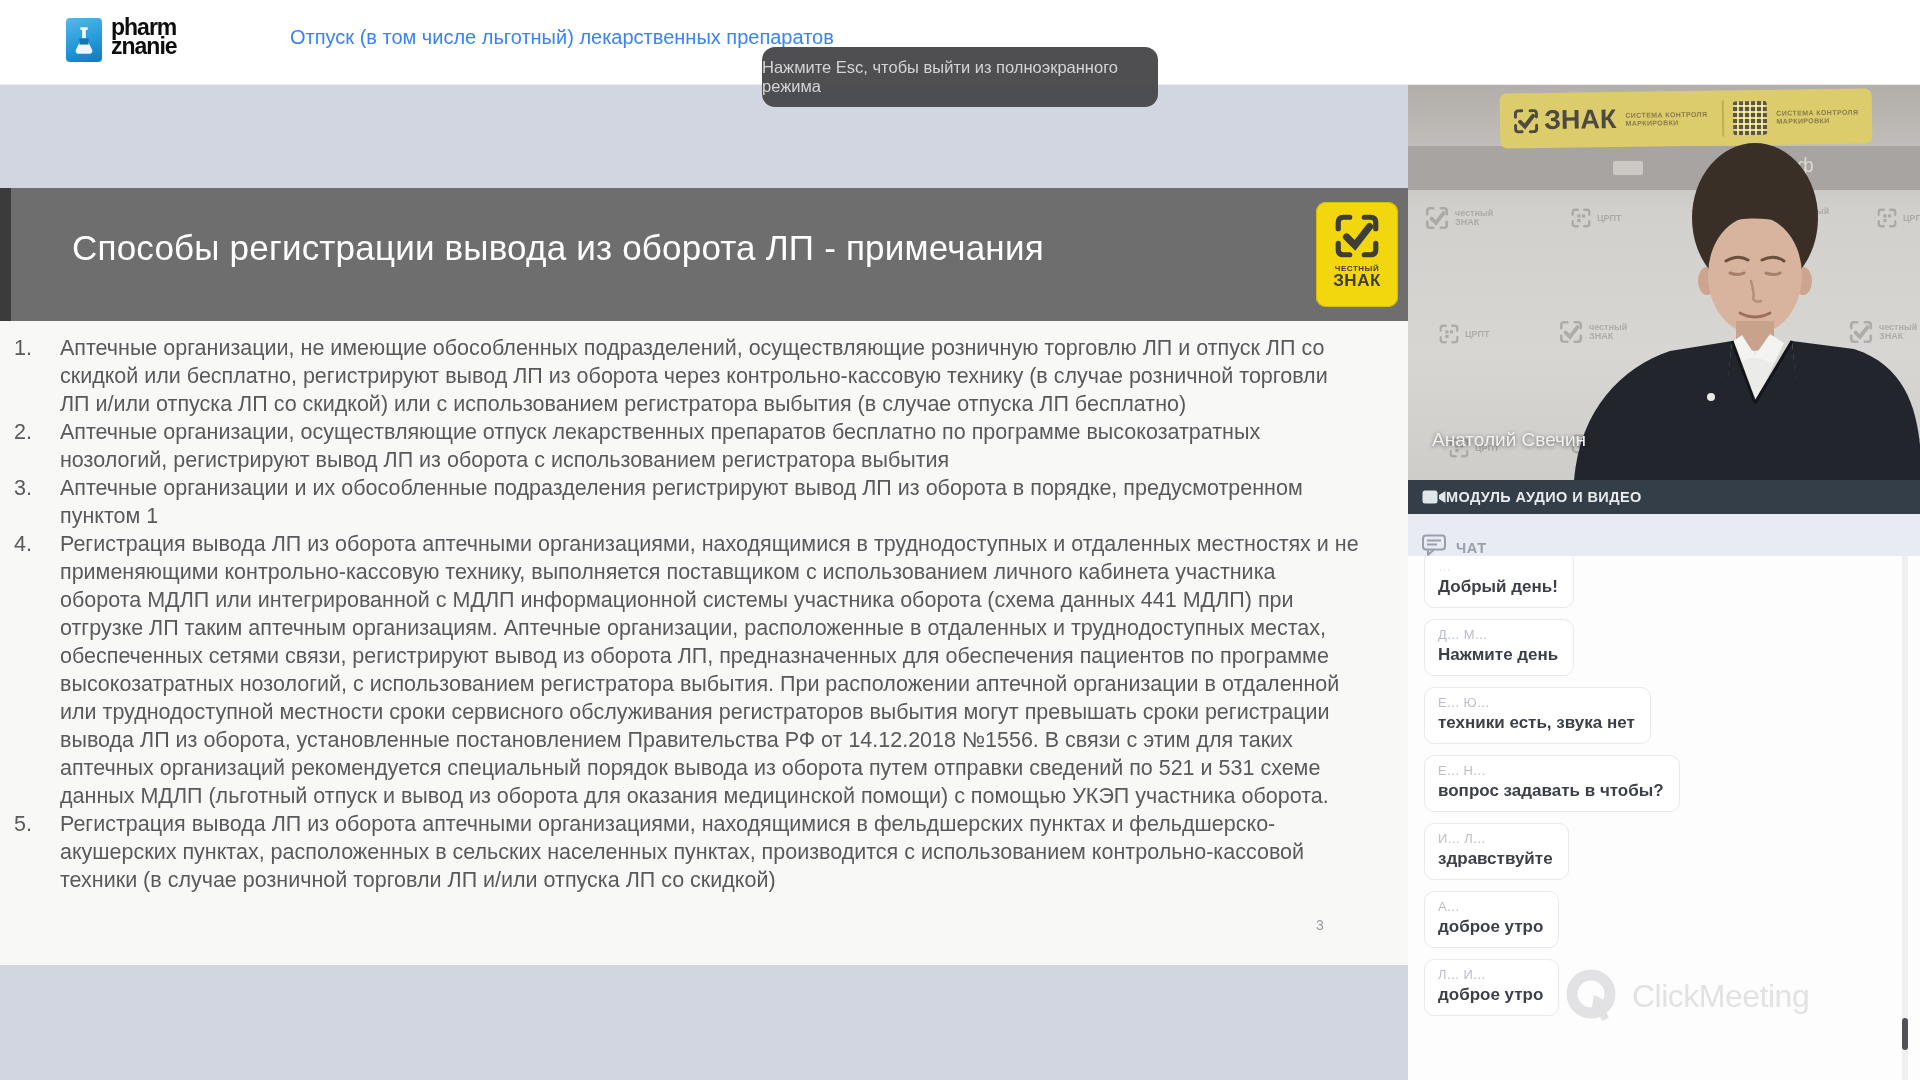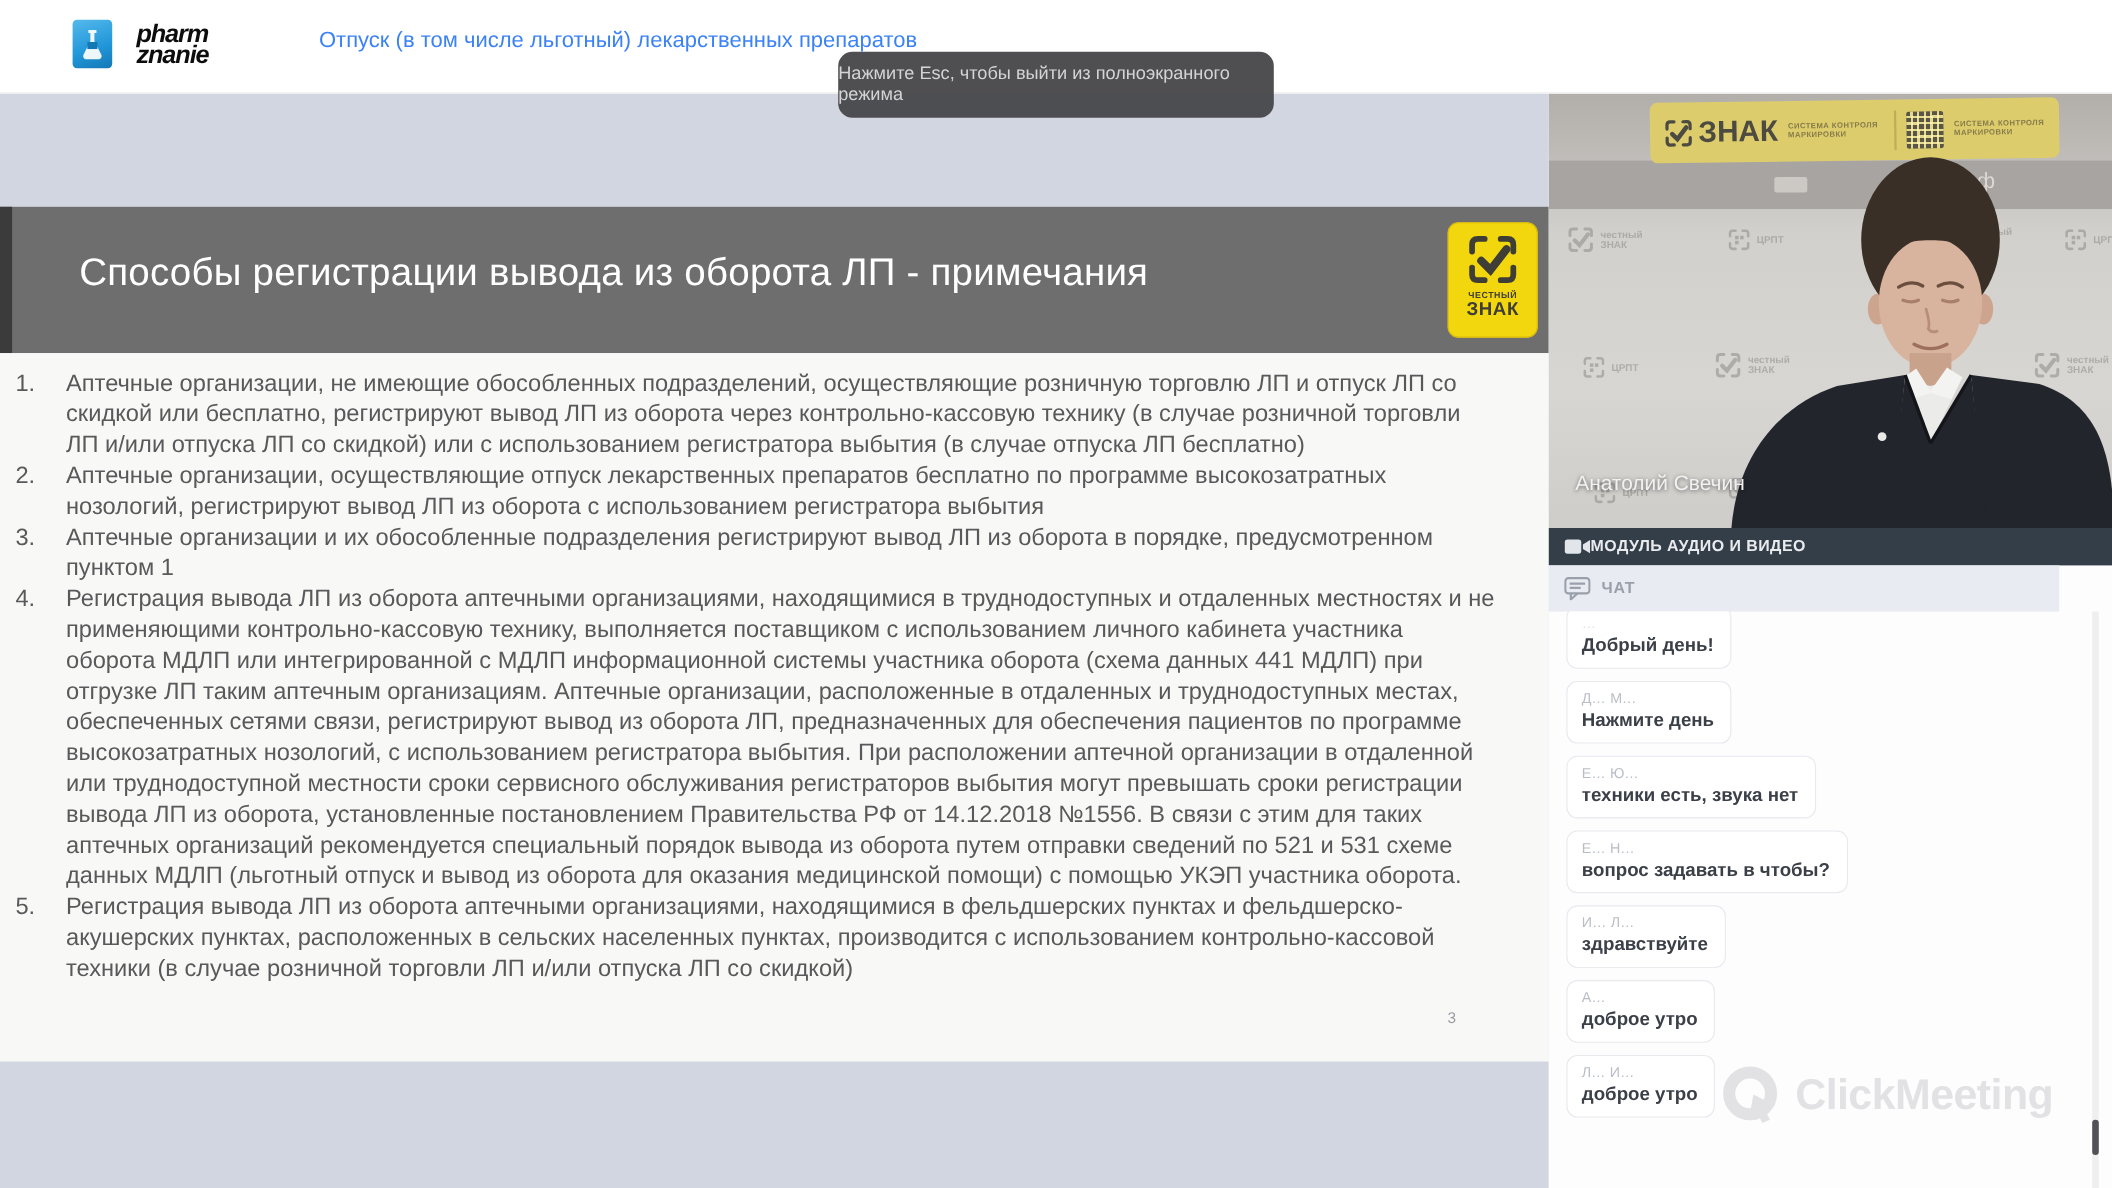--- a/index.html
+++ b/index.html
@@ -3,21 +3,21 @@
 <meta charset="utf-8">
 <style>
   * { margin:0; padding:0; box-sizing:border-box; }
   html,body { width:1920px; height:1080px; overflow:hidden; background:#fff;
               font-family:"Liberation Sans", sans-serif; }
   .screen { position:relative; width:1920px; height:1080px; background:#fff; overflow:hidden; }
 
   
   .topbar { position:absolute; left:0; top:0; width:1920px; height:85px; background:#ffffff;
             border-bottom:1px solid #e9e9ec; z-index:4; }
-  .brand { position:absolute; left:66px; top:18px; display:flex; align-items:center; gap:22px;font-style:italic; }
+  .brand { position:absolute; left:66px; top:18px; display:flex; align-items:flex-start; gap:9px; }
   .brand-icon { width:36px; height:44px; border-radius:4px;
                 background:linear-gradient(160deg,#54b9ec 0%,#2196d8 60%,#1478b5 100%);
                 display:flex; align-items:center; justify-content:center; }
   .brand-text { display:flex; flex-direction:column; line-height:19px; font-weight:bold;
                 font-size:23px; color:#0d0d0d; letter-spacing:-1px; }
   .webinar-title { position:absolute; left:290px; top:26px; font-size:20px; color:#3b82f6;
                    white-space:nowrap; }
 
   
   .esc-tooltip { position:absolute; left:762px; top:47px; width:396px; height:60px;
@@ -70,37 +70,37 @@
   .pat { position:absolute; display:flex; align-items:center; gap:5px; opacity:.55; color:#8e8b88; z-index:0; }
   .pat .pt { display:flex; flex-direction:column; font-size:9px; font-weight:bold; line-height:9px; }
   .person { position:absolute; left:0; top:0; z-index:2; }
   .presenter-name { position:absolute; left:24px; top:344px; z-index:3; font-size:19px; color:#f1f1f1;
                     text-shadow:0 1px 4px rgba(0,0,0,.55); }
 
   
   .module-bar { position:absolute; left:0; top:395px; width:512px; height:34px; background:#333e49;
                 display:flex; align-items:center; gap:0; padding:0 14px; cursor:pointer; }
   .module-bar span { font-size:14.5px; font-weight:bold; color:#e9ebee; letter-spacing:.4px; }
-  .chat-header { position:absolute; left:0; top:429px; width:464px; height:42px; background:#e8ebf1;
-                 display:flex; align-items:center; gap:10px; padding:0 14px; cursor:pointer; }
+  .chat-header { position:absolute; left:0; top:429px; width:512px; height:42px; background:#e8ebf1;
+                 display:flex; align-items:flex-end; gap:10px; padding:0 14px; cursor:pointer; }
   .chat-header span { font-size:14.5px; font-weight:bold; color:#9aa0ab; letter-spacing:.6px; }
 
   
   .chat-body { position:absolute; left:0; top:471px; width:512px; height:524px; overflow:hidden;
                padding:8px 0 0 16px; z-index:2; }
   .bubble { width:fit-content; max-width:370px; background:#ffffff; border:1px solid #e9e9ee;
             border-radius:10px; padding:7px 15px 10px 13px; margin-bottom:11px; }
   .bubble:first-of-type { margin-top:-13px; }
   .bubble:first-of-type .sender { opacity:.45; }
   .sender { font-size:13px; color:#b9bdc6; margin-bottom:3px; min-height:15px; letter-spacing:.5px; }
   .msg { font-size:17px; font-weight:bold; color:#3b3f47; }
 
   .watermark { position:absolute; left:158px; top:884px; display:flex; align-items:center; gap:12px;
                z-index:1; }
-  .watermark span { font-size:39px; font-weight:bold; color:#e2e2e4; letter-spacing:-.5px; }
+  .watermark span { font-size:32px; font-weight:normal; color:#e2e2e4; letter-spacing:-.5px; }
 
   .chat-scrollbar { position:absolute; left:494px; top:471px; width:6px; height:524px;
                     background:#efeff1; }
   .chat-scroll-thumb { position:absolute; left:0; top:462px; width:6px; height:32px;
                        background:#515156; border-radius:3px; cursor:pointer; }
 </style>
 </head>
 <body>
 
 <svg width="0" height="0" style="position:absolute">

